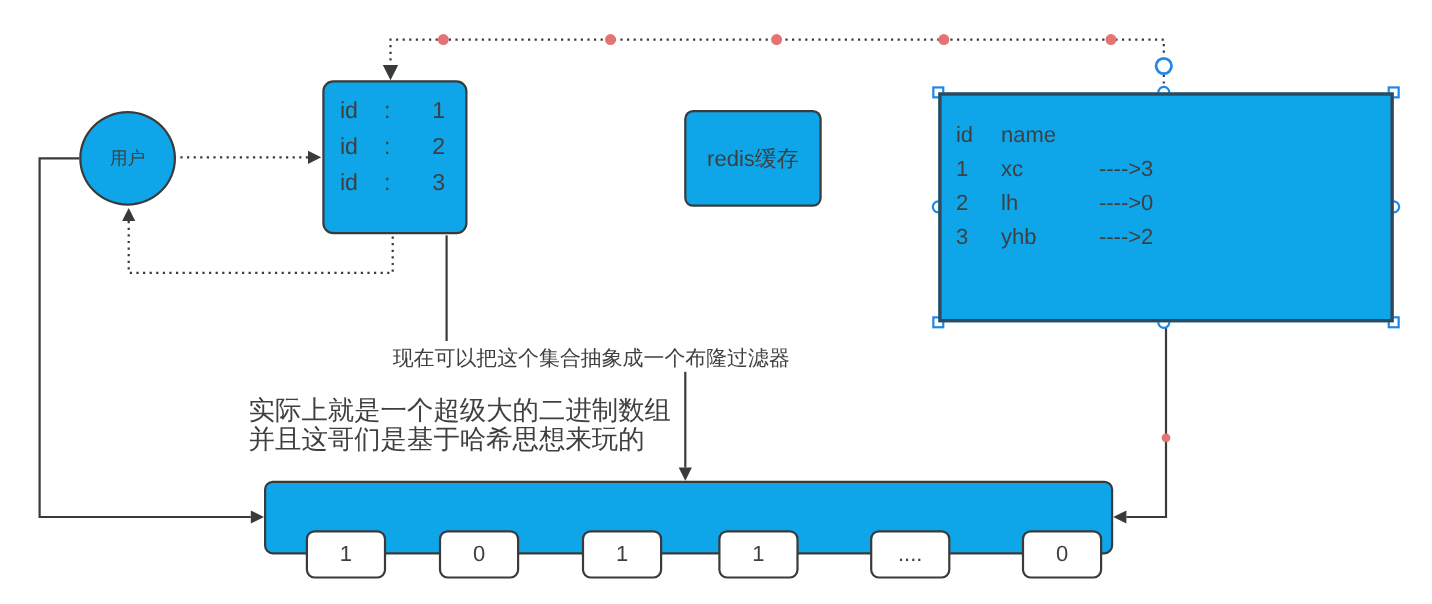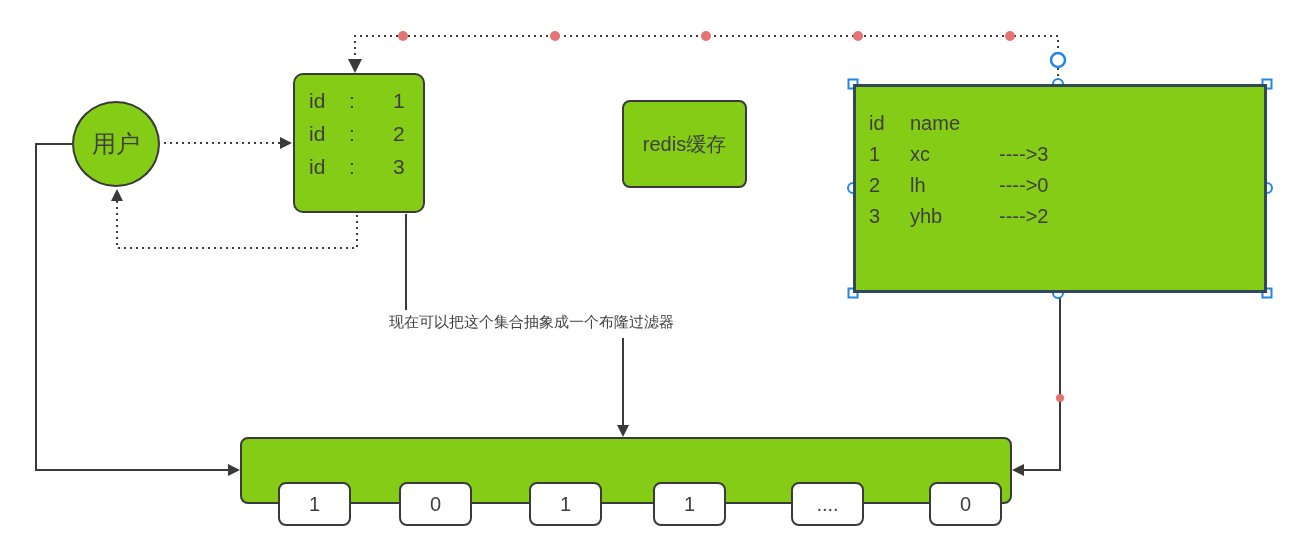--- a/index.html
+++ b/index.html
@@ -1,35 +1,35 @@
 <!DOCTYPE html>
 <html><head>
 <meta charset="utf-8">
 <style>
   html,body{margin:0;padding:0;background:#ffffff;}
   #canvas{
     position:relative;width:1302px;height:549px;background:#ffffff;overflow:hidden;
     font-family:"Liberation Sans","DejaVu Sans",sans-serif;color:#3f3f3f;
   }
   #edges{position:absolute;left:0;top:0;width:1302px;height:549px;z-index:1;}
-  .node{position:absolute;box-sizing:border-box;background:#84cc16;border:2px solid #3a3a3a;z-index:2;}
+  .node{position:absolute;box-sizing:border-box;background:#0ea5e9;border:2px solid #3a3a3a;z-index:2;}
   .user-circle{left:72px;top:101px;width:88px;height:86px;border-radius:50%;
-    display:flex;align-items:center;justify-content:center;font-size:24px;}
+    display:flex;align-items:center;justify-content:center;font-size:16px;}
   .id-box{left:293px;top:73px;width:132px;height:140px;border-radius:10px;padding:9px 0 0 14px;}
   .id-row{display:flex;font-size:21px;line-height:33px;}
   .id-row .k{width:40px;}
   .id-row .c{width:44px;}
   .redis-box{left:602px;top:100px;width:125px;height:88px;border-radius:8px;
     display:flex;align-items:center;justify-content:center;font-size:20px;margin-left:20px;}
   .table-box{left:853px;top:84px;width:414px;height:209px;border:3px solid #33475b;border-radius:0;
     padding:21px 0 0 13px;}
   .t-row{display:flex;font-size:20px;line-height:31px;}
   .t-row .c1{width:41px;}
   .t-row .c2{width:89px;}
-  .ann-small{position:absolute;left:357px;top:313px;font-size:15px;z-index:2;white-space:nowrap;margin-left:32px;}
+  .ann-small{position:absolute;left:357px;top:313px;font-size:19px;z-index:2;white-space:nowrap;}
   .ann-large{position:absolute;left:226px;top:361px;font-size:24px;line-height:26px;z-index:2;white-space:nowrap;}
   .long-box{left:240px;top:437px;width:772px;height:67px;border-radius:8px;z-index:2;}
   .bit-cell{position:absolute;top:482px;width:73px;height:44px;box-sizing:border-box;background:#ffffff;
     border:2px solid #3a3a3a;border-radius:8px;z-index:3;
     display:flex;align-items:center;justify-content:center;font-size:20px;}
   .bc0{left:278px;} .bc1{left:399px;} .bc2{left:529px;} .bc3{left:653px;} .bc4{left:791px;} .bc5{left:929px;}
 </style>
 </head>
 <body>
 
@@ -133,20 +133,24 @@
       <span class="c3">----&gt;0</span>
     </div>
     <div class="t-row">
       <span class="c1">3</span>
       <span class="c2">yhb</span>
       <span class="c3">----&gt;2</span>
     </div>
   </div>
 
   <div class="ann-small">现在可以把这个集合抽象成一个布隆过滤器</div>
+  <div class="ann-large">
+    <div>实际上就是一个超级大的二进制数组</div>
+    <div>并且这哥们是基于哈希思想来玩的</div>
+  </div>
 
   <div class="node long-box"></div>
 
   <div class="bit-cell bc0">
       <span>1</span>
     </div>
   <div class="bit-cell bc1">
       <span>0</span>
     </div>
   <div class="bit-cell bc2">

